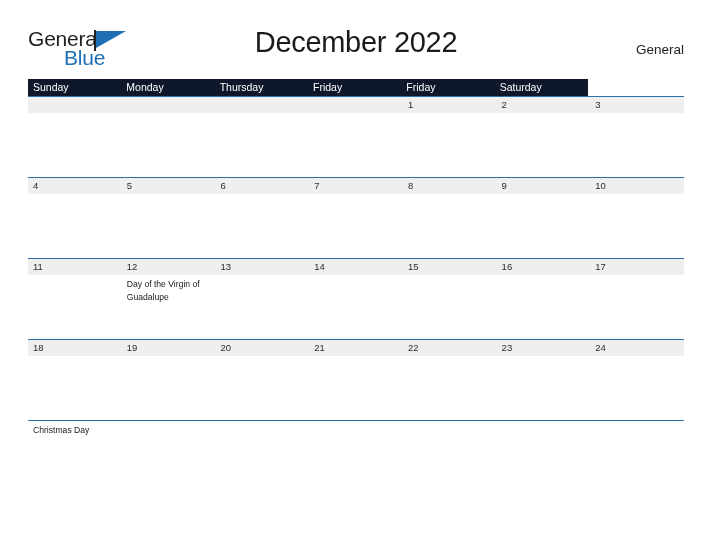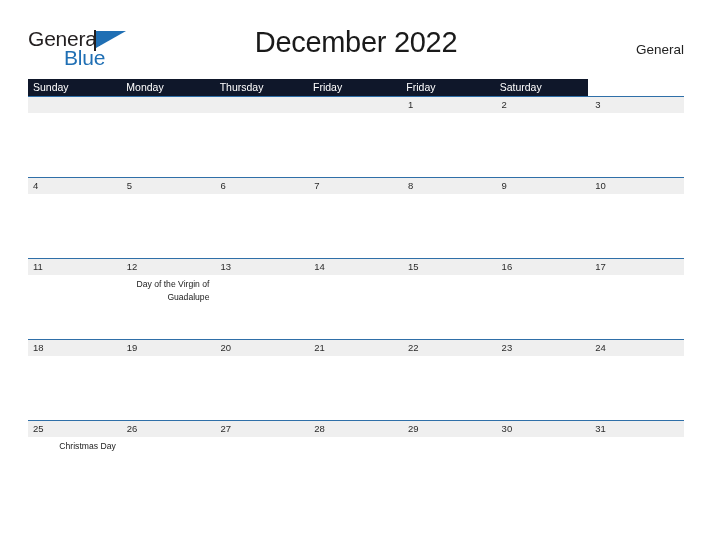--- a/index.html
+++ b/index.html
@@ -162,21 +162,20 @@
     width: 656px;
     height: 64px;
     background: #ffffff;
   }
   .event-cell {
     flex: 1 1 0;
     box-sizing: border-box;
     padding: 3px 6px 0 5px;
     background: #ffffff;
     overflow: hidden;
-    text-align: right;
   }
   .event-text {
     font-size: 8.6px;
     line-height: 12.5px;
     color: #1a1a1a;
     word-wrap: break-word;
   }
   .event-text:empty {
     display: none;
   }
@@ -294,29 +293,20 @@
         <div class="event-cell"></div>
         <div class="event-cell"></div>
         <div class="event-cell"></div>
         <div class="event-cell"></div>
         <div class="event-cell"></div>
         <div class="event-cell"></div>
       </div>
     </div>
 
     <div class="week-row">
-      <div class="date-band">
-        <div class="date-cell">25</div>
-        <div class="date-cell">26</div>
-        <div class="date-cell">27</div>
-        <div class="date-cell">28</div>
-        <div class="date-cell">29</div>
-        <div class="date-cell">30</div>
-        <div class="date-cell">31</div>
-      </div>
       <div class="event-band">
         <div class="event-cell">
             <div class="event-text">Christmas Day</div>
           </div>
         <div class="event-cell"></div>
         <div class="event-cell"></div>
         <div class="event-cell"></div>
         <div class="event-cell"></div>
         <div class="event-cell"></div>
         <div class="event-cell"></div>

